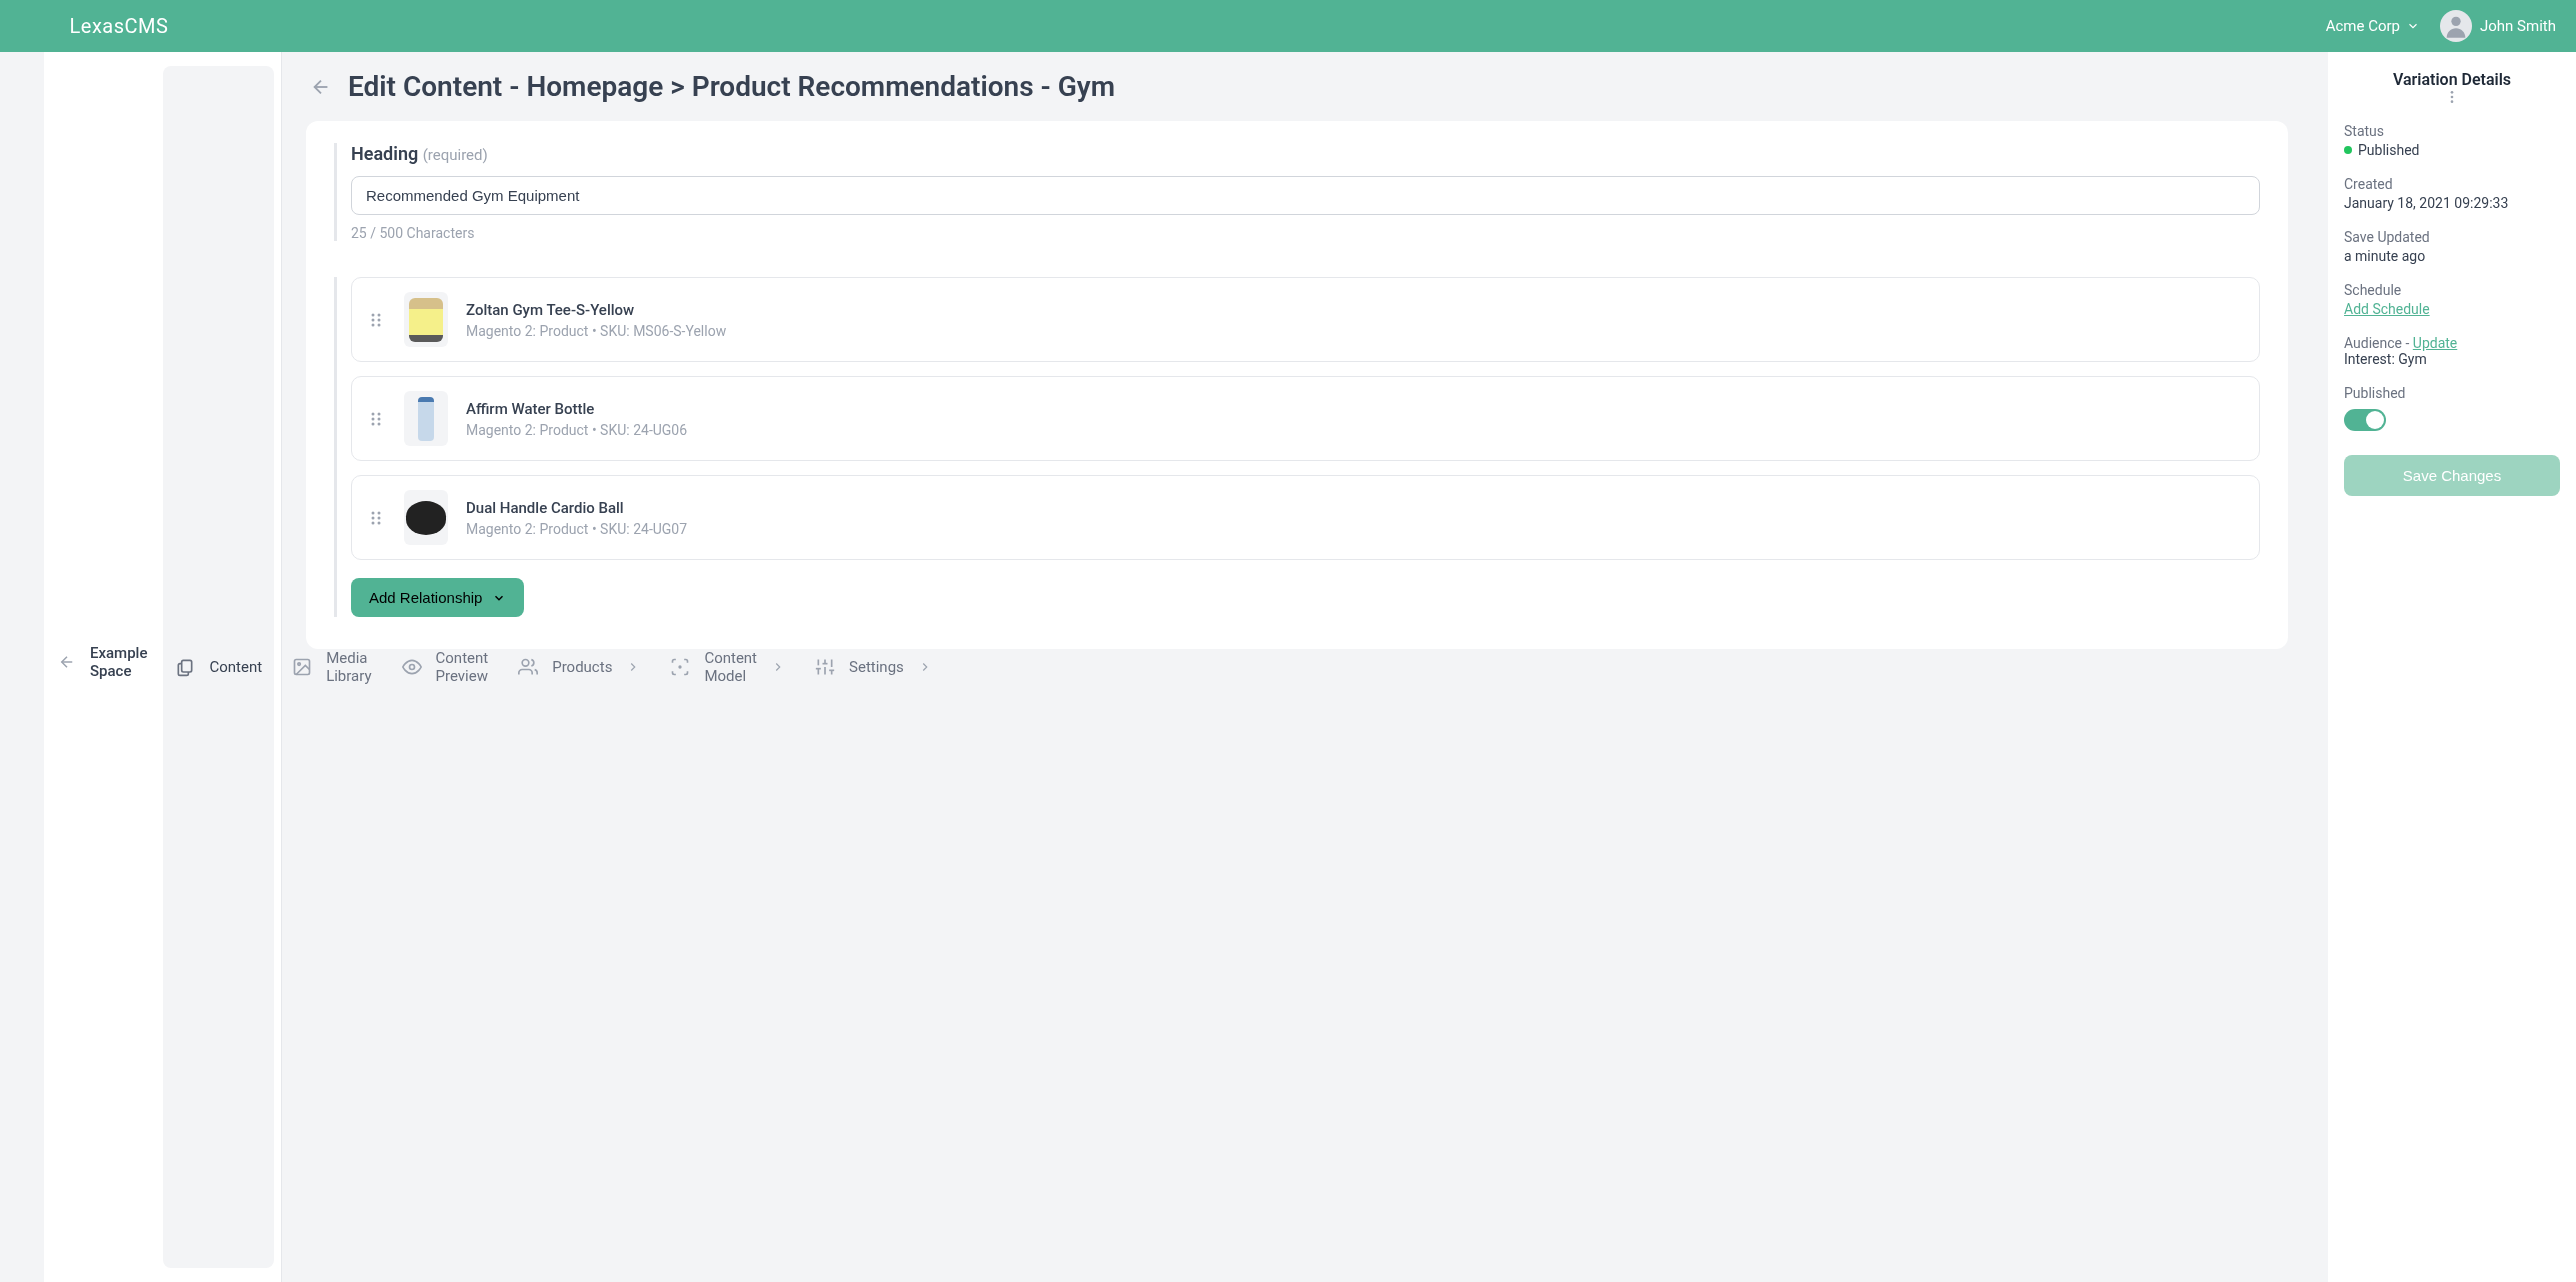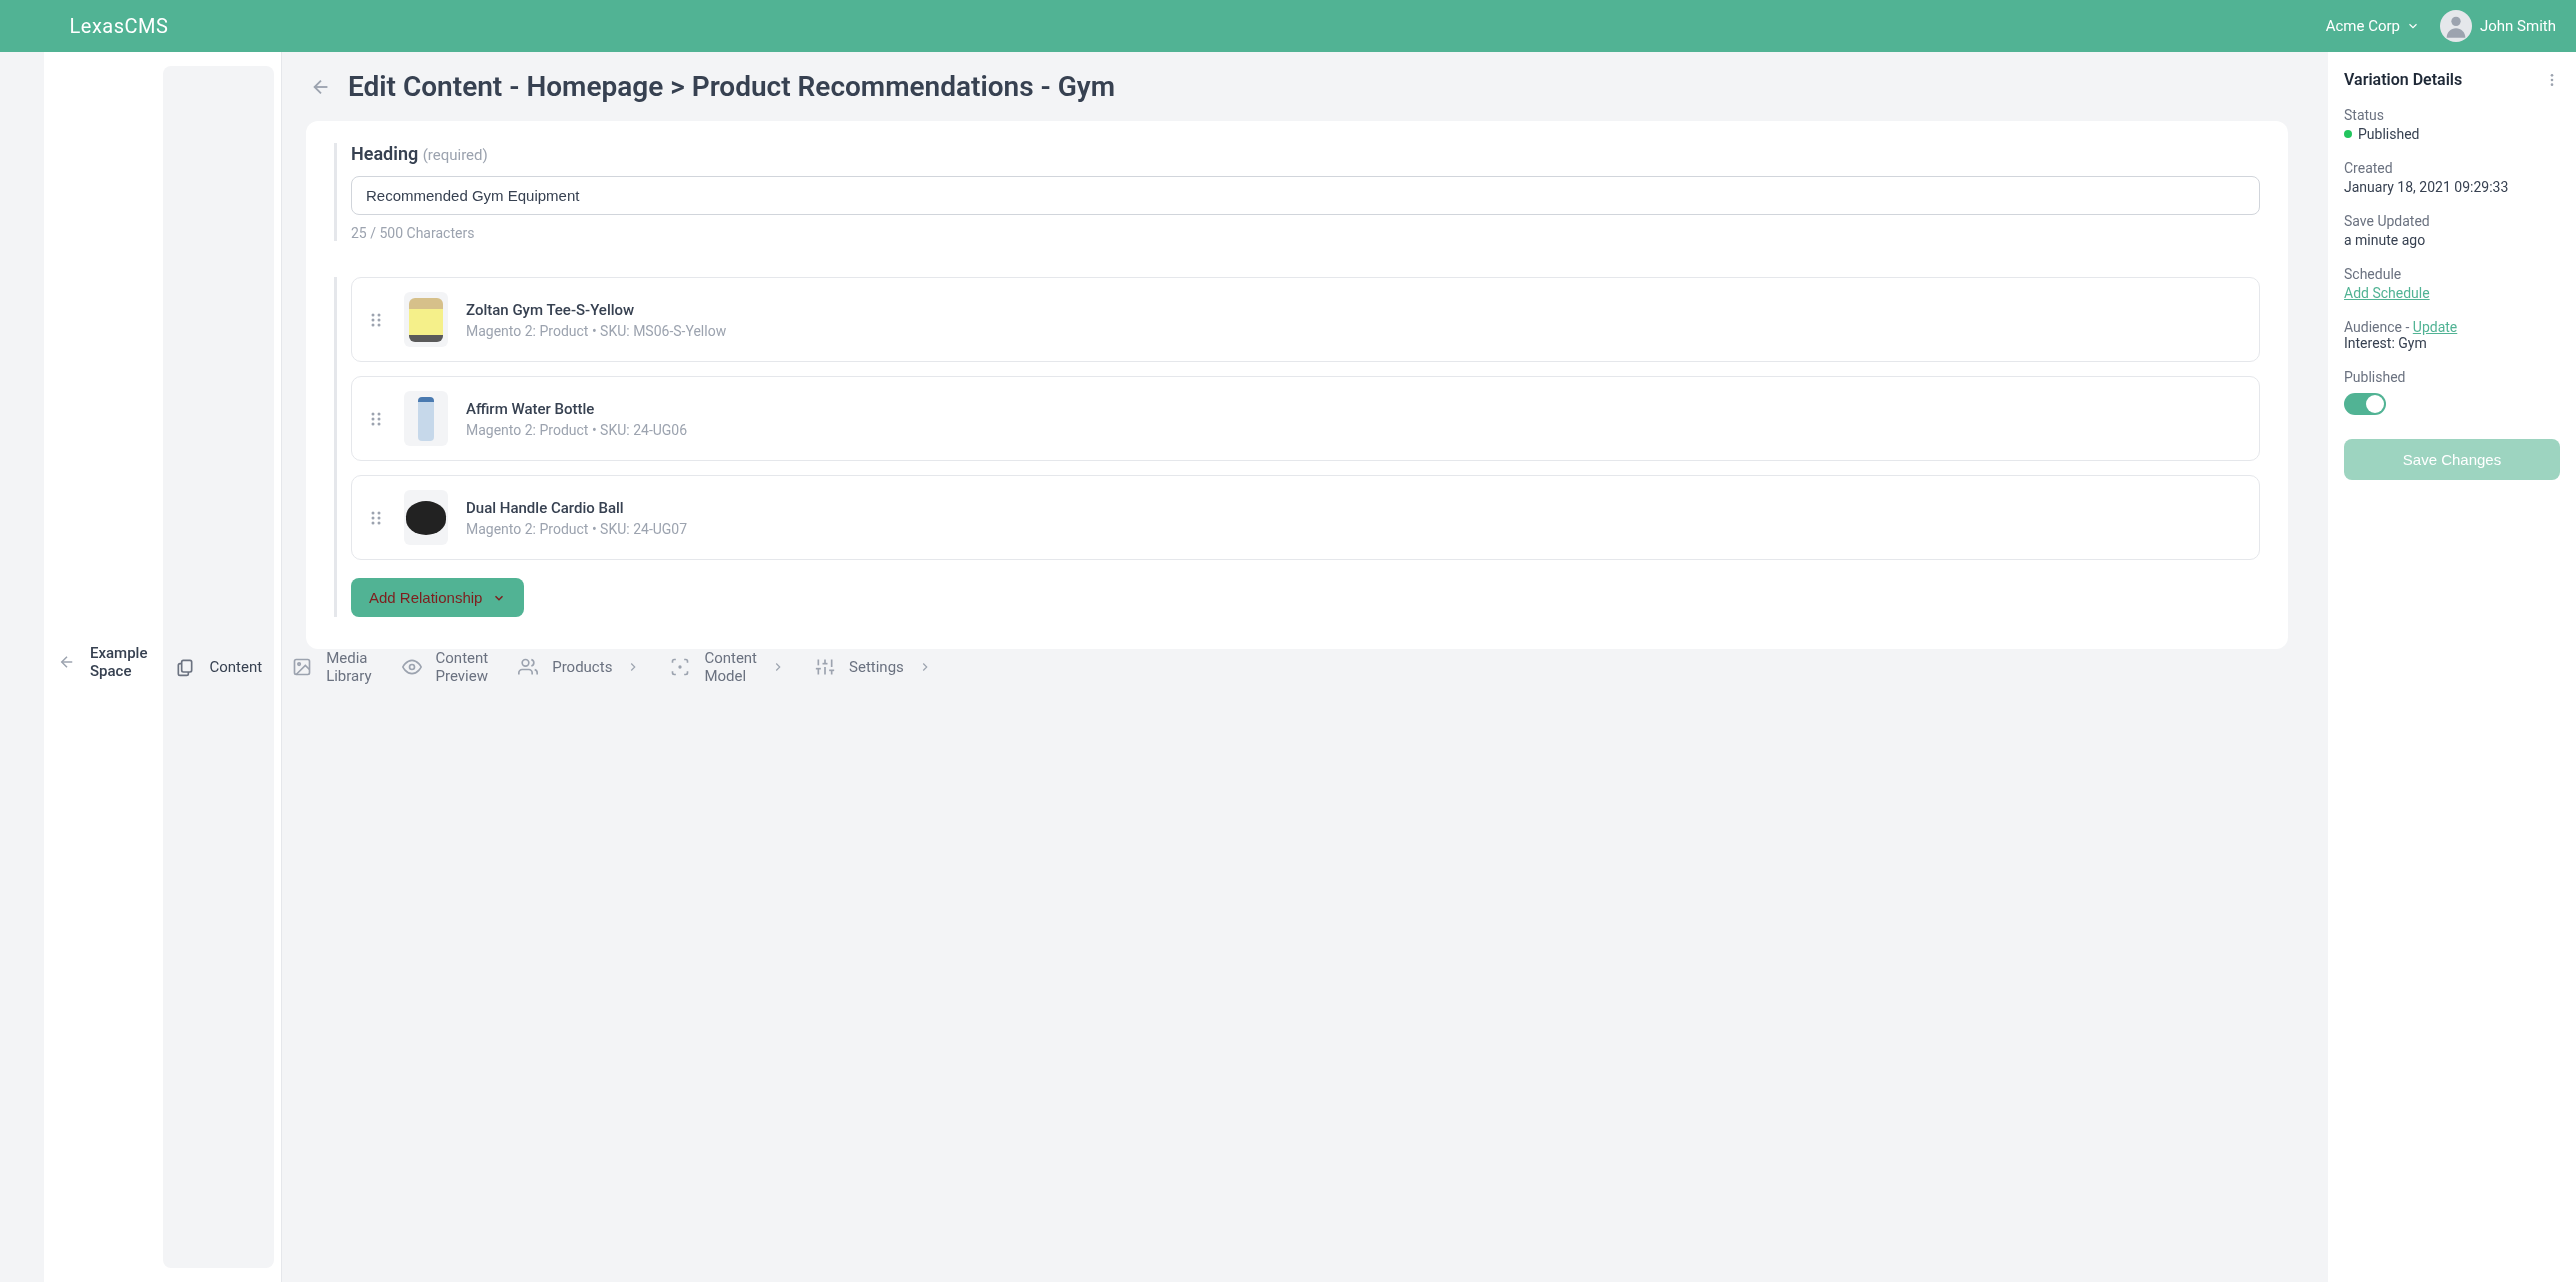--- a/index.html
+++ b/index.html
@@ -51,25 +51,25 @@
     .drag-handle { color: #9ca3af; cursor: grab; width:16px; }
     .product-thumb { width: 44px; height: 55px; border-radius: 6px; background: #f3f4f6; display: flex; align-items: center; justify-content: center; overflow:hidden; }
     .thumb-inner { width: 34px; height: 44px; border-radius: 6px; }
     .thumb-yellow { background: linear-gradient(to bottom, #d6c08a 0%, #d6c08a 25%, #f5f08a 25%, #f5f08a 85%, #5a5a5a 85%); }
     .thumb-bottle { width:16px; height:44px; border-radius:4px; background: linear-gradient(to bottom, #4a7ab0 0%, #4a7ab0 12%, #c6d8ea 12%); margin:auto;}
     .thumb-ball { width:40px; height:34px; border-radius: 50% / 45%; background:#222; margin:auto; }
     .product-info { flex:1; }
     .product-title { font-size: 15px; font-weight: 500; color: #374151; margin-bottom: 4px; }
     .product-meta { font-size: 14px; color: #9ca3af; }
     
-    .add-rel-btn { margin-top: 18px; display: inline-flex; align-items: center; gap: 10px; background: #51b394; color: #7f1d1d; border: none; border-radius: 8px; padding: 11px 18px; font-size: 15px; font-weight: 500; cursor: pointer; }
+    .add-rel-btn { margin-top: 18px; display: inline-flex; align-items: center; gap: 10px; background: #51b394; color: #000000; border: none; border-radius: 8px; padding: 11px 18px; font-size: 15px; font-weight: 500; cursor: pointer; }
     
     
     .details { width: 248px; background: #fff; padding: 18px 16px; display: flex; flex-direction: column; gap: 18px; font-size: 14px; }
-    .details-header { display: flex; align-items: center; justify-content: space-between; }
+    .details-header { display: flex; align-items: center; justify-content: space-between; flex-direction: column; }
     .details-title { font-size: 16px; font-weight: 600; color: #1f2937; }
     .kebab { color: #9ca3af; cursor: pointer; }
     .detail-block .dlabel { color: #6b7280; margin-bottom: 3px; }
     .detail-block .dvalue { color: #374151; }
     .status-row { display: flex; align-items: center; gap: 6px; }
     .status-dot { width: 8px; height: 8px; border-radius: 50%; background: #22c55e; }
     .link-green { color: #51b394; text-decoration: underline; cursor: pointer; }
     
     .toggle { width: 42px; height: 22px; border-radius: 11px; background: #51b394; position: relative; cursor: pointer; }
     .toggle::after { content: ""; position: absolute; width: 18px; height: 18px; border-radius: 50%; background: #fff; top: 2px; right: 2px; }

